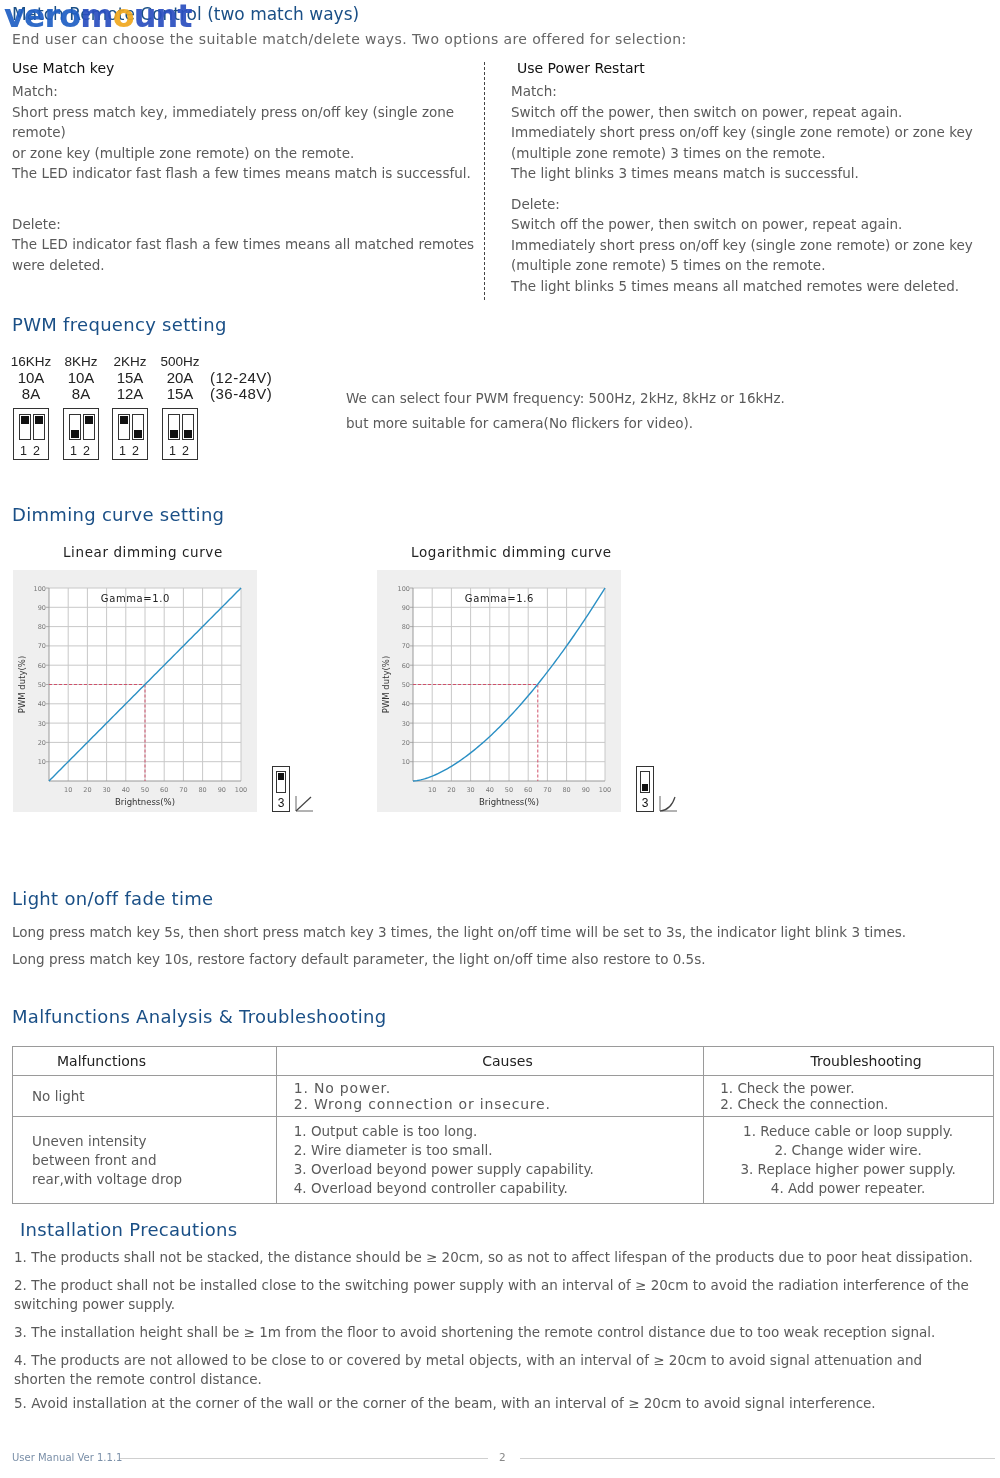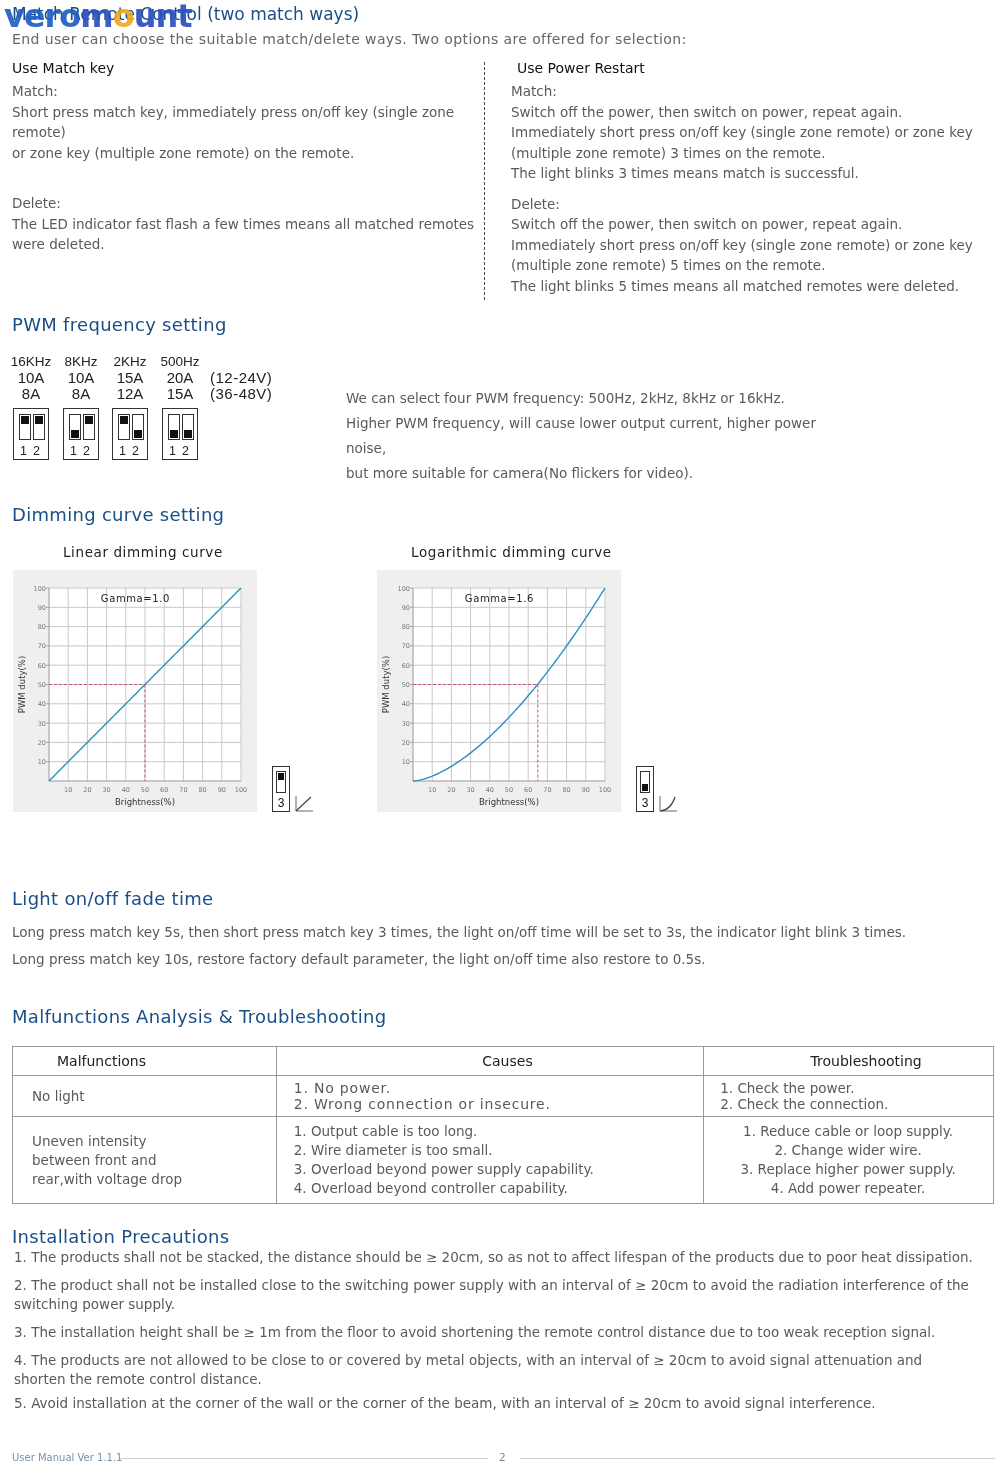--- a/index.html
+++ b/index.html
@@ -79,20 +79,21 @@
   <span class="vero">vero</span><span class="m">m</span><span class="o">o</span><span class="unt">unt</span>
 </div>
 <div class="abs intro">End user can choose the suitable match/delete ways. Two options are offered for selection:</div>
 
 <div class="abs col-left">
   <div class="sub-head" style="margin-bottom:5px;">Use Match key</div>
   <div class="body-txt">
     <div>Match:</div>
     <div>Short press match key, immediately press on/off key (single zone remote)</div>
     <div>or zone key (multiple zone remote) on the remote.</div>
+    <div>The LED indicator fast flash a few times means match is successful.</div>
     <div class="gap2"></div>
     <div>Delete:</div>
     <div>The LED indicator fast flash a few times means all matched remotes</div>
     <div>were deleted.</div>
   </div>
 </div>
 
 <div class="abs divider-v"></div>
 
 <div class="abs col-right">
@@ -169,21 +170,20 @@
       </div>
     <div class="nums">12</div>
   </div>
 </div>
 <div class="volt">
   <div>(12-24V)</div>
   <div>(36-48V)</div>
 </div>
 <div class="abs pwm-desc">
   <div>We can select four PWM frequency: 500Hz, 2kHz, 8kHz or 16kHz.</div>
-  <div>Higher PWM frequency, will cause lower output current, higher power noise,</div>
   <div>but more suitable for camera(No flickers for video).</div>
 </div>
 
 <div class="abs h-blue sec-title" style="left:12px; top:504px;">Dimming curve setting</div>
 
 <div class="abs chart-title" style="left:63px; top:544px;">Linear dimming curve</div>
 <div class="abs chart-title" style="left:411px; top:544px;">Logarithmic dimming curve</div>
 
 <div class="chart-wrap" style="left:13px; top:570px; width:244px; height:242px;">
   <svg id="chart0" width="244" height="242">
@@ -405,21 +405,21 @@
     <td style="padding-left:13px;text-align:center;">
       <span class="line">1. Reduce cable or loop supply.</span>
       <span class="line">2. Change wider wire.</span>
       <span class="line">3. Replace higher power supply.</span>
       <span class="line">4. Add power repeater.</span>
     </td>
   </tr>
 </tbody>
   </table>
 
-<div class="abs h-blue sec-title" style="left:12px; top:1219px;margin-top:7px;">Installation Precautions</div>
+<div class="abs h-blue sec-title" style="left:20px; top:1219px;">Installation Precautions</div>
 <div class="abs inst" style="top:1248px;">1. The products shall not be stacked, the distance should be ≥ 20cm, so as not to affect lifespan of the products due to poor heat dissipation.</div>
 <div class="abs inst" style="top:1276px;">2. The product shall not be installed close to the switching power supply with an interval of ≥ 20cm to avoid the radiation interference of the switching power supply.</div>
 <div class="abs inst" style="top:1323px;">3. The installation height shall be ≥ 1m from the floor to avoid shortening the remote control distance due to too weak reception signal.</div>
 <div class="abs inst" style="top:1351px;">4. The products are not allowed to be close to or covered by metal objects, with an interval of ≥ 20cm to avoid signal attenuation and shorten the remote control distance.</div>
 <div class="abs inst" style="top:1394px;">5. Avoid installation at the corner of the wall or the corner of the beam, with an interval of ≥ 20cm to avoid signal interference.</div>
 
 <div class="abs footer-left">User Manual Ver 1.1.1</div>
 <div class="abs footer-line1"></div>
 <div class="abs footer-num">2</div>
 <div class="abs footer-line2"></div>

